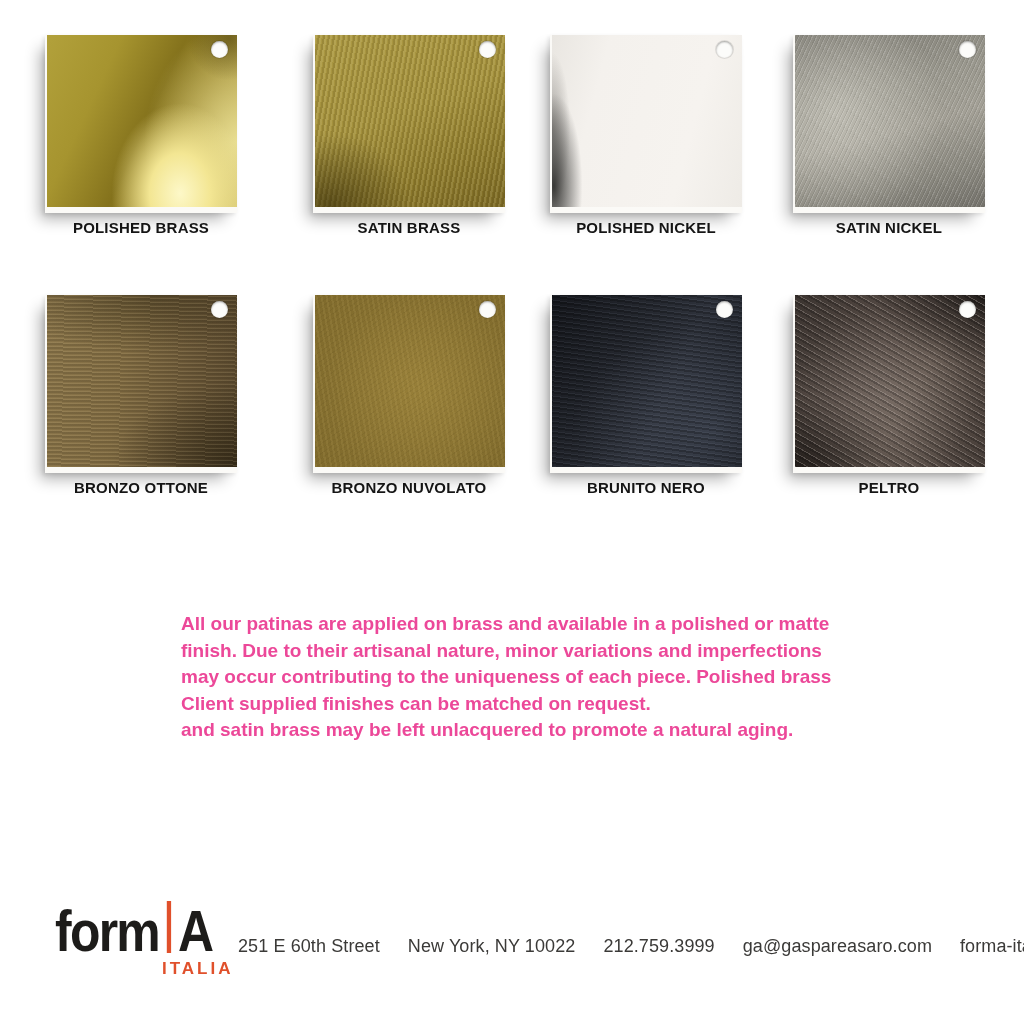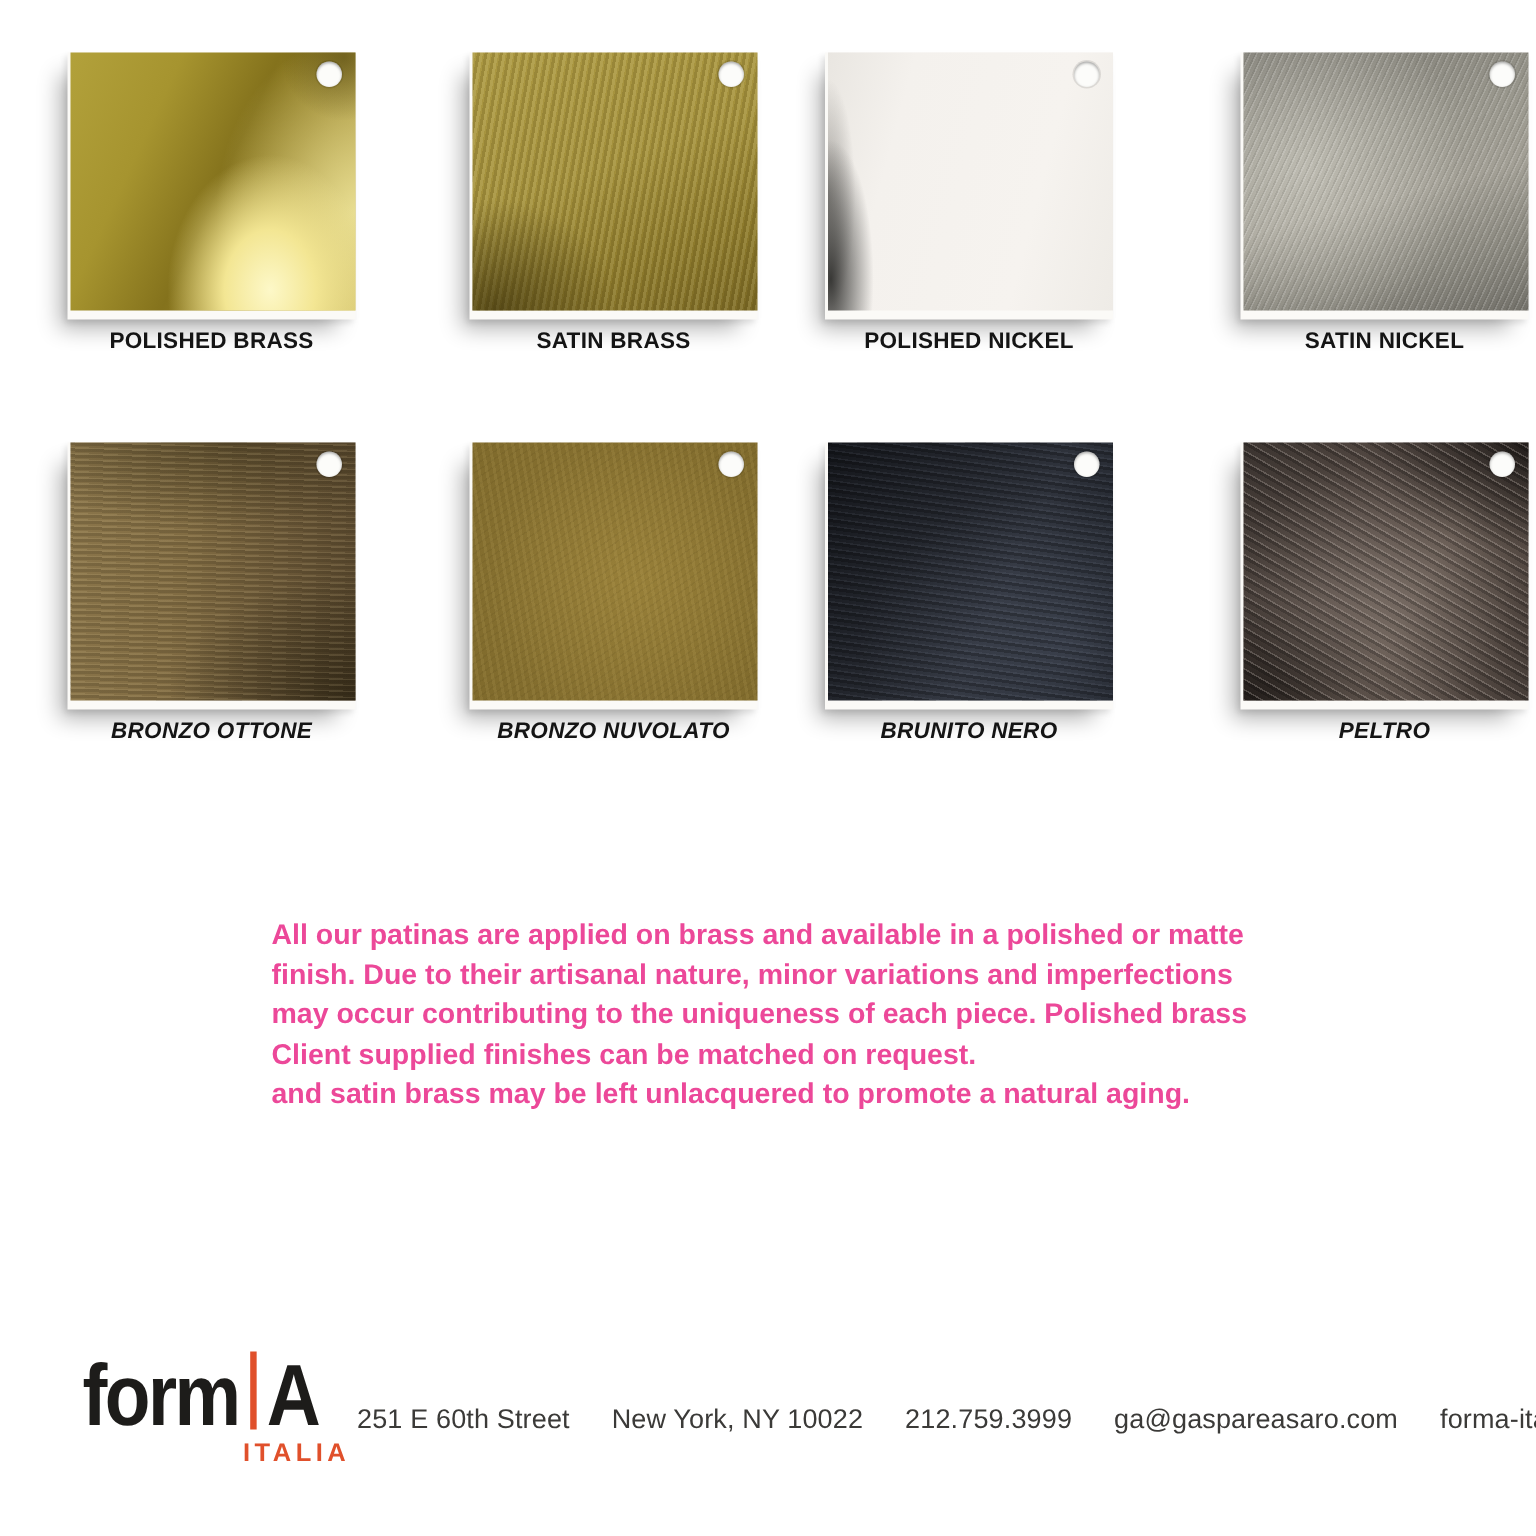--- a/index.html
+++ b/index.html
@@ -8,22 +8,22 @@
   .page {
     position:relative; width:1024px; height:1024px;
     background:#ffffff; overflow:hidden;
   }
 
   
   .swatch {
     position:absolute; width:192px;
     display:flex; flex-direction:column;
   }
-  .r1 { top:35px; } .r2 { top:295px;font-style:italic; }
-  .c1 { left:45px; } .c2 { left:295px;margin-left:18px; } .c3 { left:550px; } .c4 { left:827px; }
+  .r1 { top:35px; } .r2 { top:295px; }
+  .c1 { left:45px; } .c2 { left:295px;margin-left:18px; } .c3 { left:550px; } .c4 { left:793px; }
 
   .card {
     position:relative; background:#fbfaf7;
     padding:0 0 6px 2px;
     box-shadow:-9px 10px 14px -4px rgba(0,0,0,0.30), -2px 2px 4px rgba(0,0,0,0.10);
   }
   .plate { position:relative; height:172px; width:100%; }
 
   .hole {
     position:absolute; top:6px; right:9px; width:17px; height:17px;

